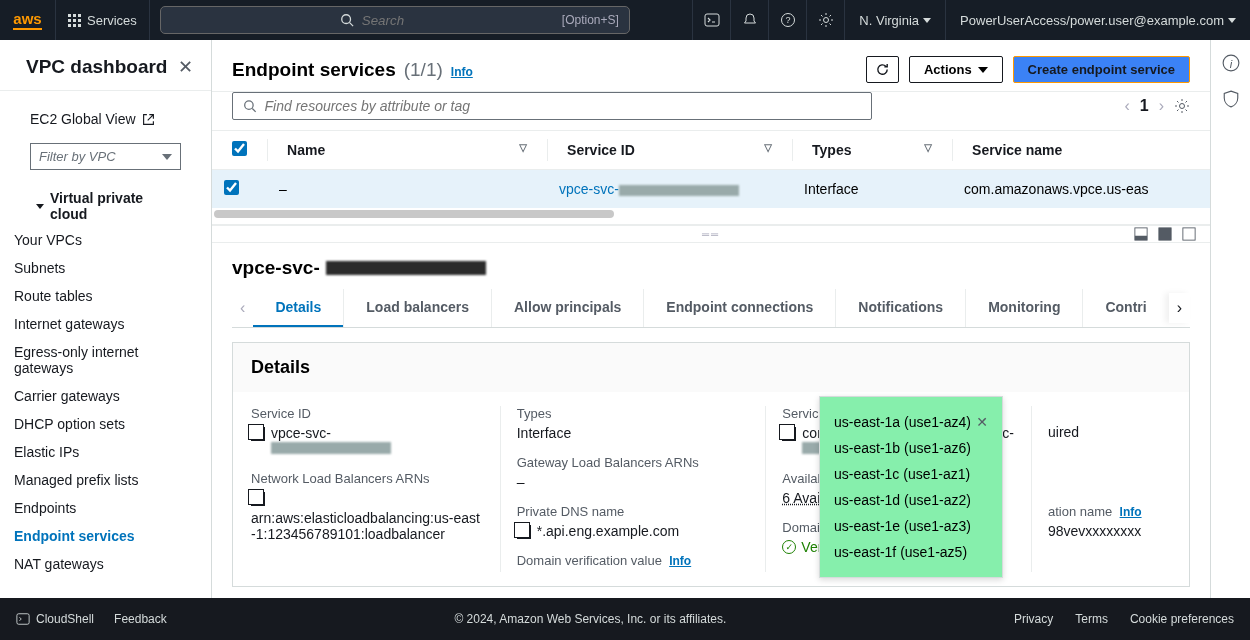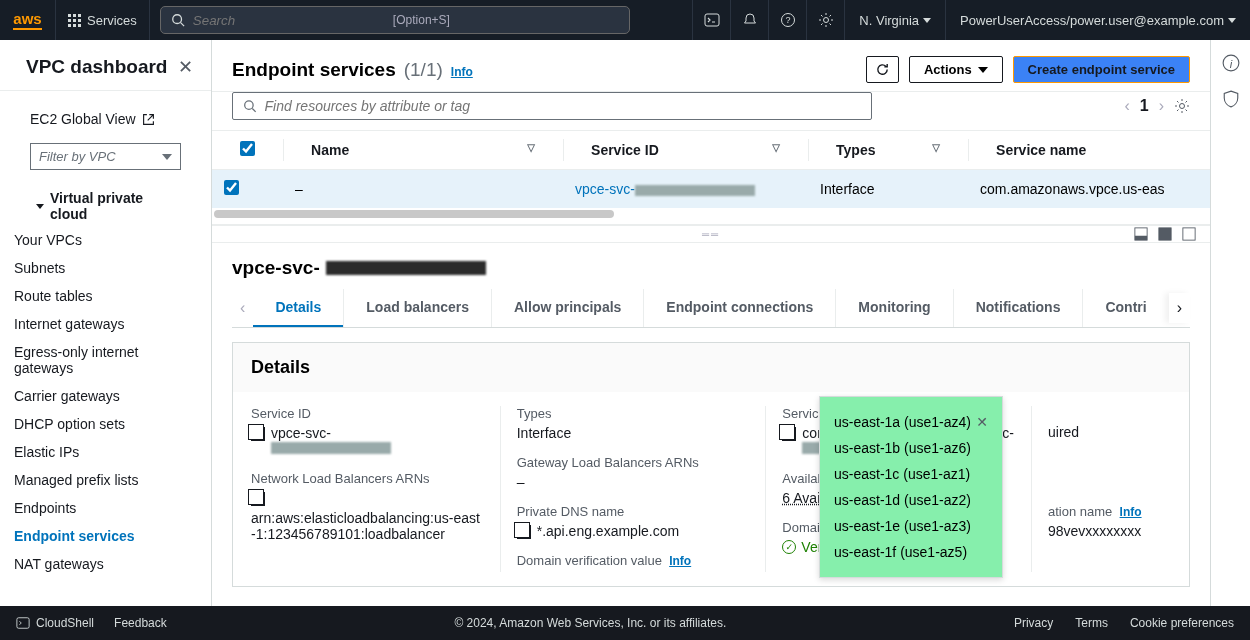--- a/index.html
+++ b/index.html
@@ -3,21 +3,21 @@
 <meta charset="utf-8">
 <style>
 * { box-sizing: border-box; margin: 0; padding: 0; font-family: "Amazon Ember", "Helvetica Neue", Arial, sans-serif; }
 body { width: 1250px; height: 640px; overflow: hidden; background: #fff; display: flex; flex-direction: column; }
 
 
 .topnav { height: 40px; background: #161d26; display: flex; align-items: center; color: #d5dbdb; font-size: 13px; }
 .topnav .logo { width: 55px; text-align: center; color: #ff9900; font-weight: bold; font-size: 15px; display: flex; align-items: center; justify-content: center; height: 100%;}
 .topnav .logo-underline { border-bottom: 2px solid #ff9900; padding-bottom:1px;}
 .topnav .services { display:flex; align-items:center; gap:6px; padding:0 12px; border-left:1px solid #2a3340; border-right:1px solid #2a3340; height:100%;}
-.topnav .search { flex: 0 0 470px; margin: 0 10px; height: 28px; background: #2a3340; border:1px solid #666; border-radius: 5px; display:flex; align-items:center; padding:0 10px; justify-content:flex-start;}
+.topnav .search { flex: 0 0 470px; margin: 0 10px; height: 28px; background: #2a3340; border:1px solid #666; border-radius: 5px; display:flex; align-items:center; padding:0 10px; justify-content:flex-end;}
 .topnav .search input { background:transparent; border:none; color:#d5dbdb; font-style:italic; outline:none; width:200px; }
 .topnav .search .shortcut { color:#aab; font-size:12px; }
 .topnav .iconbtn { width:38px; height:100%; display:flex; align-items:center; justify-content:center; border-left:1px solid #2a3340; }
 .topnav .region { padding:0 14px; border-left:1px solid #2a3340; height:100%; display:flex; align-items:center; gap:4px;}
 .topnav .account { padding:0 14px; border-left:1px solid #2a3340; height:100%; display:flex; align-items:center; gap:4px;}
 .topnav .spacer { flex:1; }
 
 
 .mainrow { flex:1; display:flex; min-height:0; }
 
@@ -53,21 +53,21 @@
 .filterrow { padding:0 20px 10px 20px; background:#fff; display:flex; align-items:center; gap:14px;}
 .filterrow .searchbox { flex:0 0 640px; border:1px solid #687078; border-radius:2px; display:flex; align-items:center; padding:5px 10px; gap:8px; }
 .filterrow .searchbox input { border:none; outline:none; font-style:italic; width:100%; font-size:14px; }
 .filterrow .pager { margin-left:auto; display:flex; align-items:center; gap:10px; color:#687078; }
 .filterrow .pager .pagenum { color:#16191f; font-weight:700; }
 .filterrow .gear { color:#545b64; }
 
 
 .tablewrap { background:#fff; border-top:1px solid #eaeded; border-bottom:1px solid #eaeded; }
 table { width:100%; border-collapse:collapse; font-size:14px; }
-th { text-align:left; font-weight:700; padding:10px 28px; color:#16191f; border-bottom:1px solid #eaeded; position:relative; }
+th { text-align:left; font-weight:700; padding:10px 20px; color:#16191f; border-bottom:1px solid #eaeded; position:relative; }
 th .sort { float:right; color:#687078; font-size:10px; }
 th:not(:first-child)::before { content:""; position:absolute; left:0; top:8px; bottom:8px; width:1px; background:#eaeded; }
 td { padding:10px 12px; border-top:1px solid #eaeded; }
 tr.selected { background:#e6f2fa; }
 td a { color:#0073bb; text-decoration:none; }
 .checkbox { width:15px; height:15px; accent-color:#0073bb; }
 .scrollbar { height:16px; background:#fff; padding:2px 0 0 0; }
 .scrollbar .thumb { width:400px; height:8px; background:#c8c8c8; border-radius:4px; margin-left:2px;}
 
 
@@ -99,21 +99,21 @@
 .azlink { text-decoration: underline dotted; color:#16191f; }
 .verified { color:#1d8102; display:flex; align-items:center; gap:5px; }
 .verified .ring { width:14px; height:14px; border:1.5px solid #1d8102; border-radius:50%; display:flex; align-items:center; justify-content:center; font-size:9px;}
 
 
 .popover { position:absolute; background:#86efac; border:1px solid #d5dbdb; box-shadow:0 2px 6px rgba(0,0,0,.15); padding:12px 14px; font-size:14px; right:186px; top:4px; width:184px; z-index:10;}
 .popover .row { display:flex; justify-content:space-between; align-items:center; padding:5px 0; }
 .popover .row .x { color:#545b64; cursor:pointer; }
 
 
-.footer { height:34px; background:#16191f; color:#d5dbdb; display:flex; align-items:center; font-size:12px; padding:16px 16px; }
+.footer { height:42px; background:#16191f; color:#d5dbdb; display:flex; align-items:center; font-size:12px; padding:16px 16px; }
 .footer .left { display:flex; gap:20px; align-items:center;}
 .footer .left .item { display:flex; gap:6px; align-items:center;}
 .footer .center { flex:1; text-align:center; }
 .footer .right { display:flex; gap:22px; }
 
 svg { display:block; }
 .caret-down { width:0; height:0; border-left:4px solid transparent; border-right:4px solid transparent; border-top:5px solid currentColor; display:inline-block;}
 .caret-down.lg { border-left:5px solid transparent; border-right:5px solid transparent; border-top:6px solid currentColor;}
 .chev-left, .chev-right { font-size:16px; }
 .grid9 { display:inline-grid; grid-template-columns:repeat(3,3px); grid-template-rows:repeat(3,3px); gap:2px; }
@@ -314,22 +314,22 @@
           <span class="redact" style="width:160px"></span>
         </h2>
 
         <div class="tabs">
           <span class="chev">‹</span>
           <div id="tabcontainer" style="display:flex;">
               <div class="tab active">Details</div>
               <div class="tab">Load balancers</div>
               <div class="tab">Allow principals</div>
               <div class="tab">Endpoint connections</div>
+              <div class="tab">Notifications</div>
               <div class="tab">Monitoring</div>
-              <div class="tab">Notifications</div>
               <div class="tab">Contri</div>
             </div>
           <span class="chev right">›</span>
         </div>
 
         <div class="detailsbox">
           <div class="dbhead">Details</div>
           <div class="dbbody">
 
             <div class="col">

